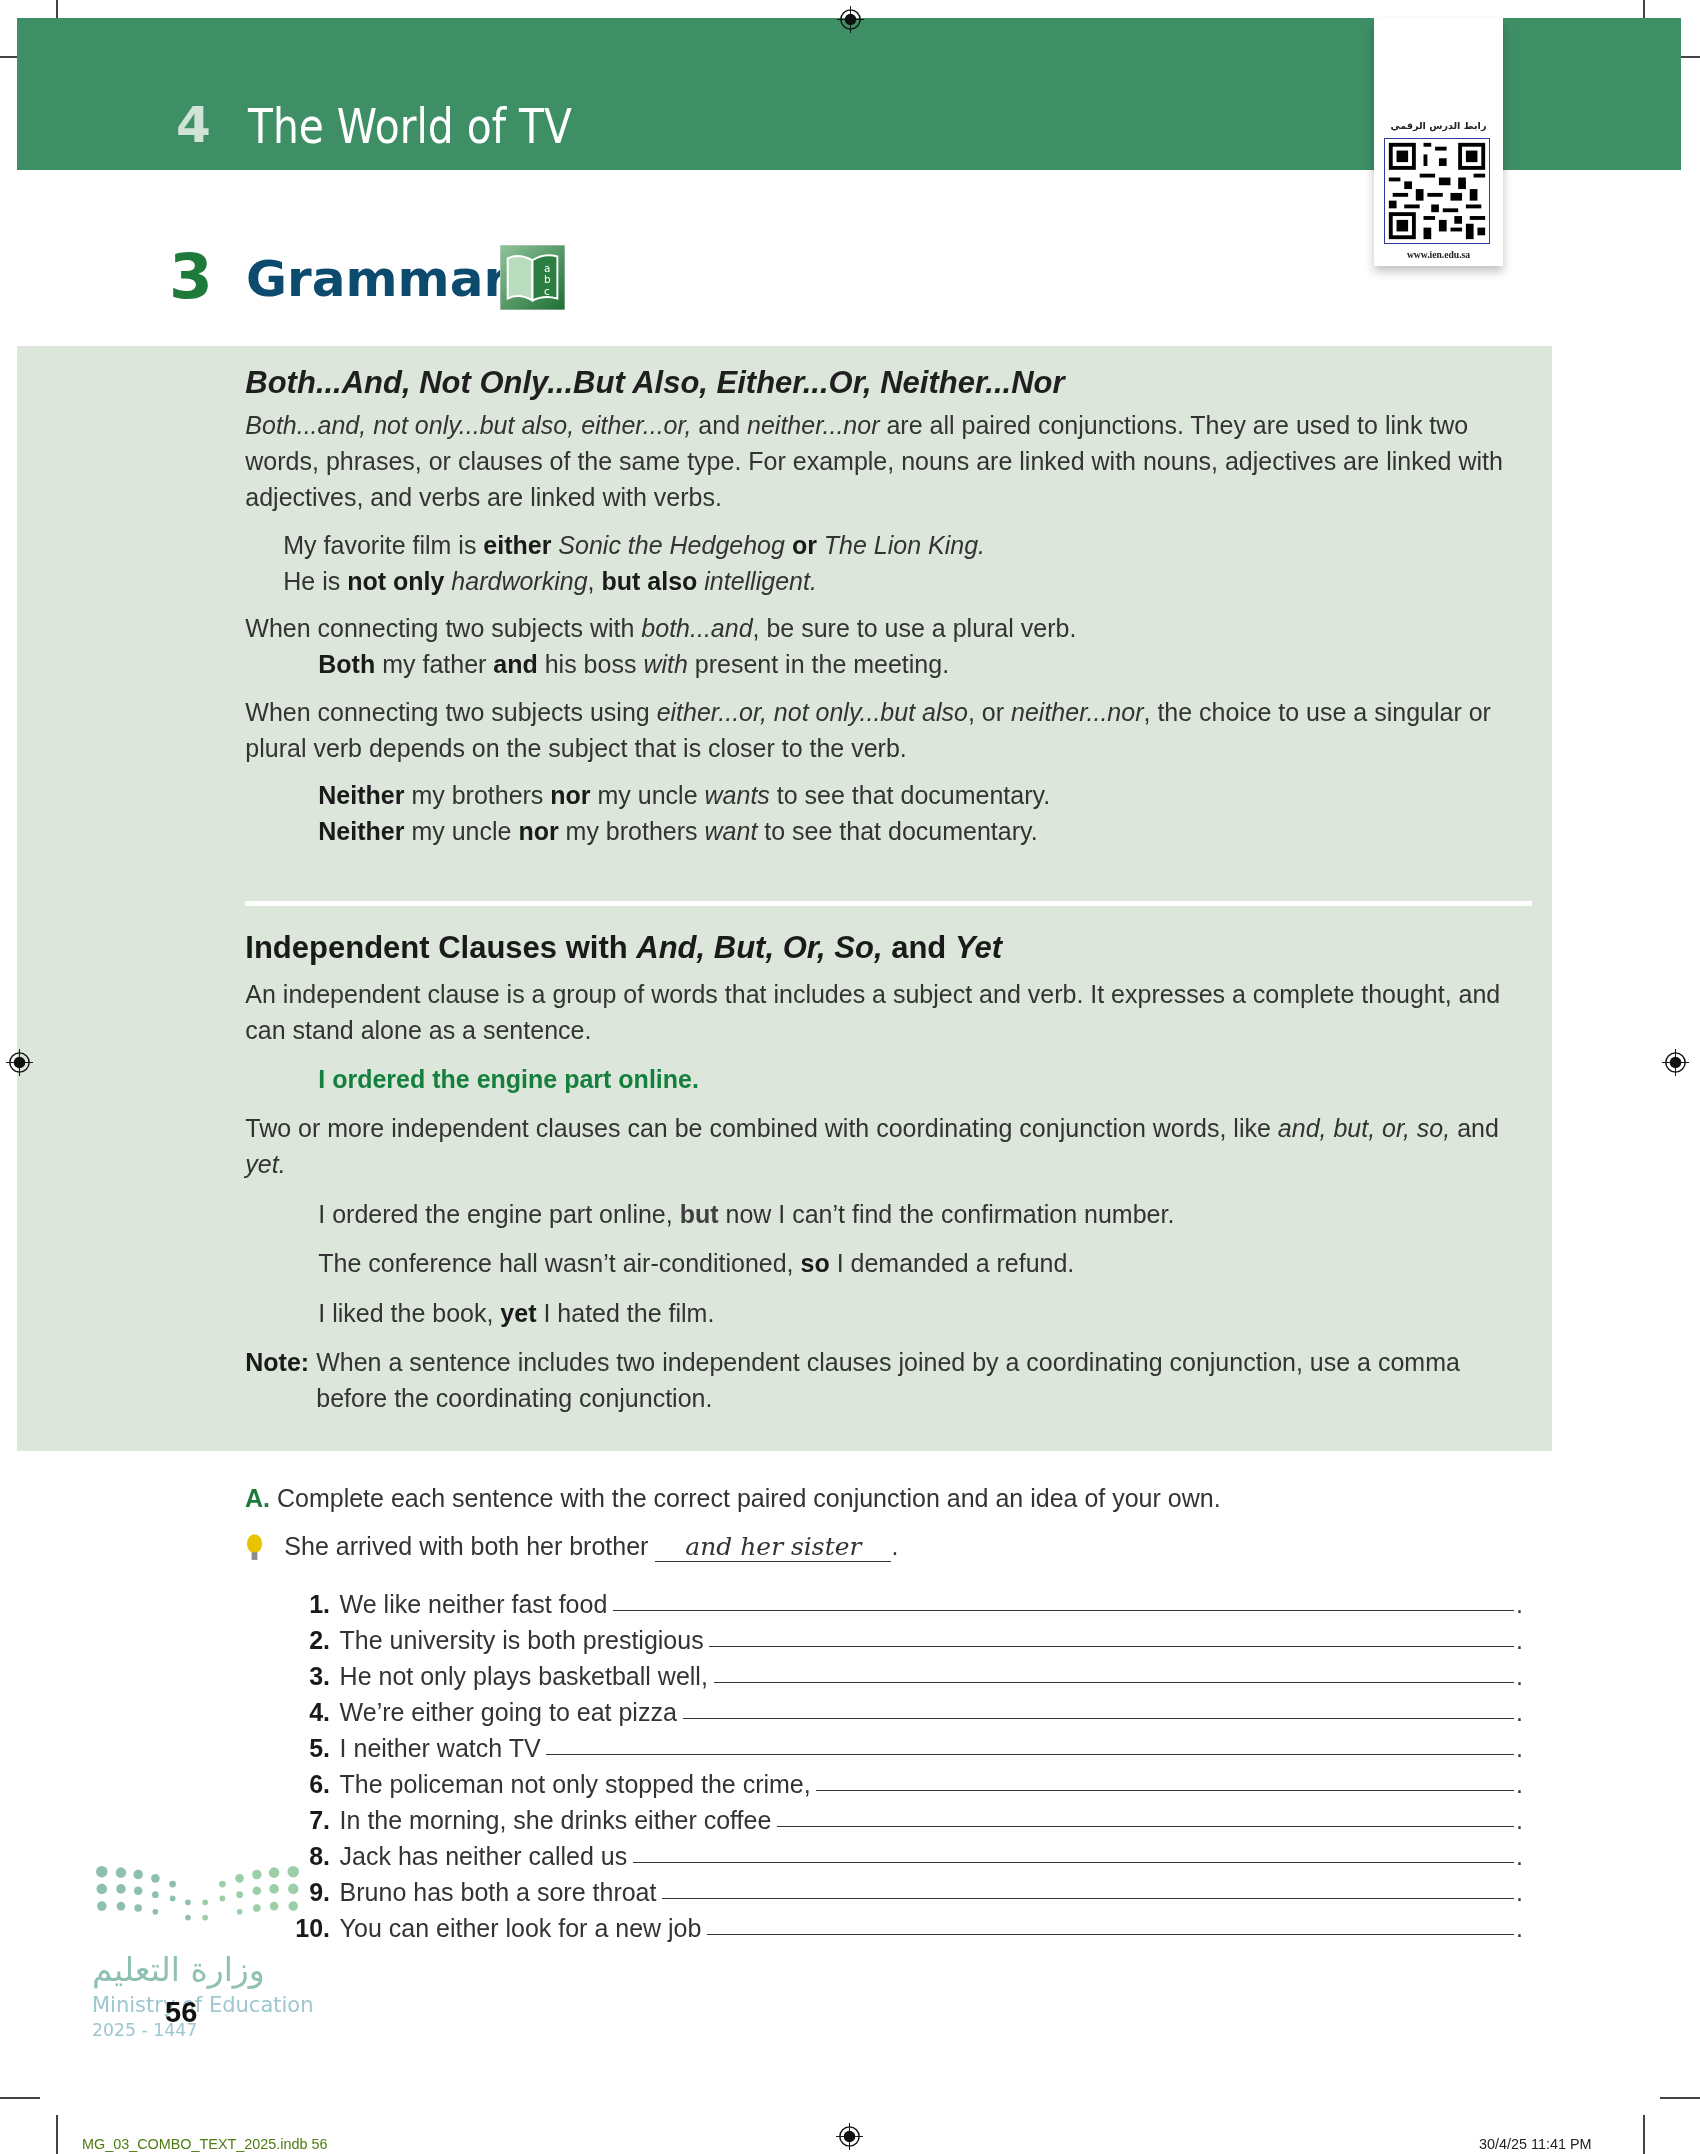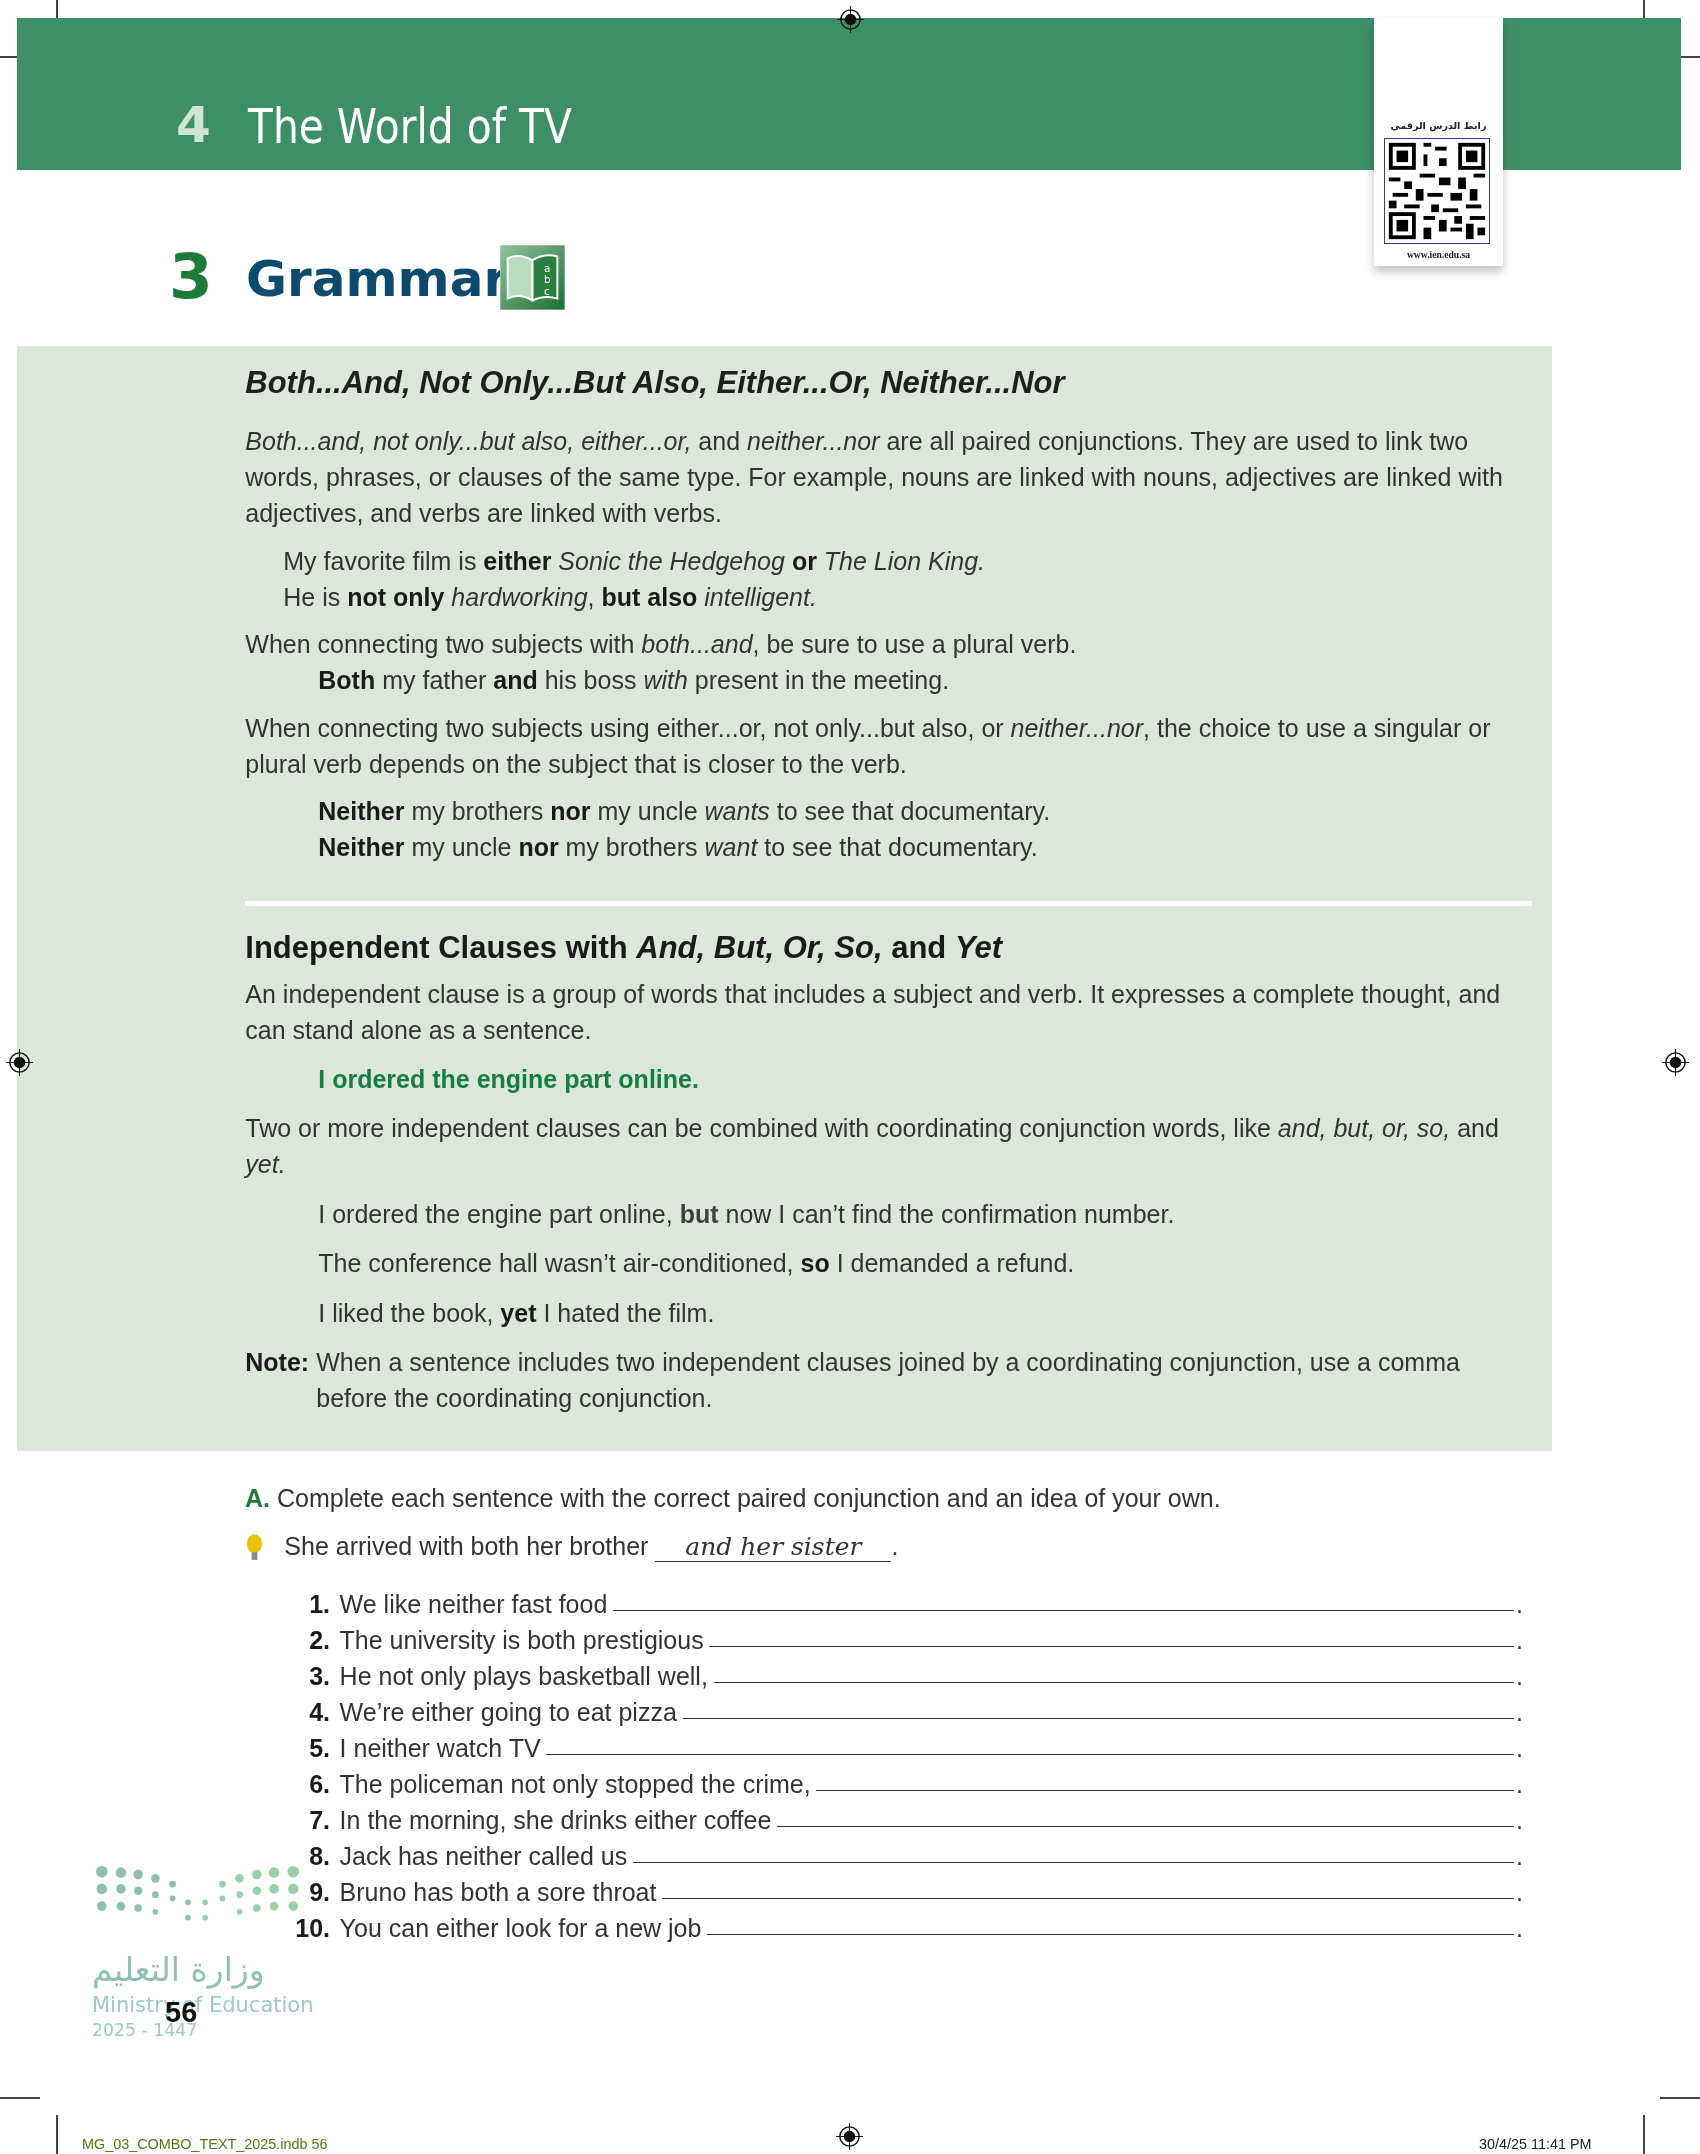--- a/index.html
+++ b/index.html
@@ -142,30 +142,30 @@
   <rect x="0" y="0" width="68" height="68" fill="url(#gg)" stroke="#cfcfcf"></rect>
   <path d="M8 14 Q20 8 34 16 L34 58 Q20 50 8 56 Z" fill="#b9dcbf" stroke="#fff" stroke-width="2"></path>
   <path d="M34 16 Q46 8 60 12 L60 56 Q46 52 34 58 Z" fill="#2a7e40" stroke="#fff" stroke-width="2"></path>
   <text x="46" y="28" font-size="11" fill="#fff" font-family="DejaVu Sans, sans-serif">a</text>
   <text x="46" y="40" font-size="11" fill="#fff" font-family="DejaVu Sans, sans-serif">b</text>
   <text x="46" y="52" font-size="11" fill="#fff" font-family="DejaVu Sans, sans-serif">c</text>
 </svg>
 
 <div class="abs gbox">
   <div class="gcontent" style="top:19px;">
-    <div class="h2 ital" style="margin-bottom:22px;">Both...And, Not Only...But Also, Either...Or, Neither...Nor</div>
+    <div class="h2 ital" style="margin-bottom:6px;">Both...And, Not Only...But Also, Either...Or, Neither...Nor</div>
     <p class="para rich"><span style="font-style: italic;">Both...and, not only...but also, either...or,</span><span> and </span><span style="font-style: italic;">neither...nor</span><span> are all paired conjunctions. They are used to link two words, phrases, or clauses of the same type. For example, nouns are linked with nouns, adjectives are linked with adjectives, and verbs are linked with verbs.</span></p>
     <div style="height:11.5px"></div>
     <div class="ex rich"><span>My favorite film is </span><span style="font-weight: bold; color: rgb(26, 26, 26);">either</span><span style="font-style: italic;"> Sonic the Hedgehog</span><span style="font-weight: bold; color: rgb(26, 26, 26);"> or</span><span style="font-style: italic;"> The Lion King.</span></div>
     <div class="ex rich"><span>He is </span><span style="font-weight: bold; color: rgb(26, 26, 26);">not only</span><span style="font-style: italic;"> hardworking</span><span>, </span><span style="font-weight: bold; color: rgb(26, 26, 26);">but also</span><span style="font-style: italic;"> intelligent.</span></div>
     <div style="height:11.5px"></div>
     <div class="rich"><span>When connecting two subjects with </span><span style="font-style: italic;">both...and</span><span>, be sure to use a plural verb.</span></div>
     <div class="ex2 rich"><span style="font-weight: bold; color: rgb(26, 26, 26);">Both</span><span> my father </span><span style="font-weight: bold; color: rgb(26, 26, 26);">and</span><span> his boss </span><span style="font-style: italic;">with</span><span> present in the meeting.</span></div>
     <div style="height:11.5px"></div>
-    <div class="rich"><span>When connecting two subjects using </span><span style=" margin-top: 32px;">either...or, not only...but also</span><span>, or </span><span style="font-style: italic;">neither...nor</span><span>, the choice to use a singular or plural verb depends on the subject that is closer to the verb.</span></div>
+    <div class="rich"><span>When connecting two subjects using </span><span style="font-style: italic; margin-top: 32px;">either...or, not only...but also</span><span>, or </span><span style="font-style: italic;">neither...nor</span><span>, the choice to use a singular or plural verb depends on the subject that is closer to the verb.</span></div>
     <div style="height:11.5px"></div>
     <div class="ex2 rich"><span style="font-weight: bold; color: rgb(26, 26, 26);">Neither</span><span> my brothers </span><span style="font-weight: bold; color: rgb(26, 26, 26);">nor</span><span> my uncle </span><span style="font-style: italic;">wants</span><span> to see that documentary.</span></div>
     <div class="ex2 rich"><span style="font-weight: bold; color: rgb(26, 26, 26);">Neither</span><span> my uncle </span><span style="font-weight: bold; color: rgb(26, 26, 26);">nor</span><span> my brothers </span><span style="font-style: italic;">want</span><span> to see that documentary.</span></div>
   </div>
 
   <div class="divider"></div>
 
   <div class="gcontent" style="top:584px;">
     <div class="h2 rich" style="font-style:normal;margin-bottom:9.6px;"><span style="font-weight: bold; color: rgb(26, 26, 26);">Independent Clauses with </span><span style="font-weight: bold; color: rgb(26, 26, 26); font-style: italic;">And, But, Or, So,</span><span style="font-weight: bold; color: rgb(26, 26, 26);"> and </span><span style="font-weight: bold; color: rgb(26, 26, 26); font-style: italic;">Yet</span></div>
     <p class="para">An independent clause is a group of words that includes a subject and verb. It expresses a complete thought, and can stand alone as a sentence.</p>

